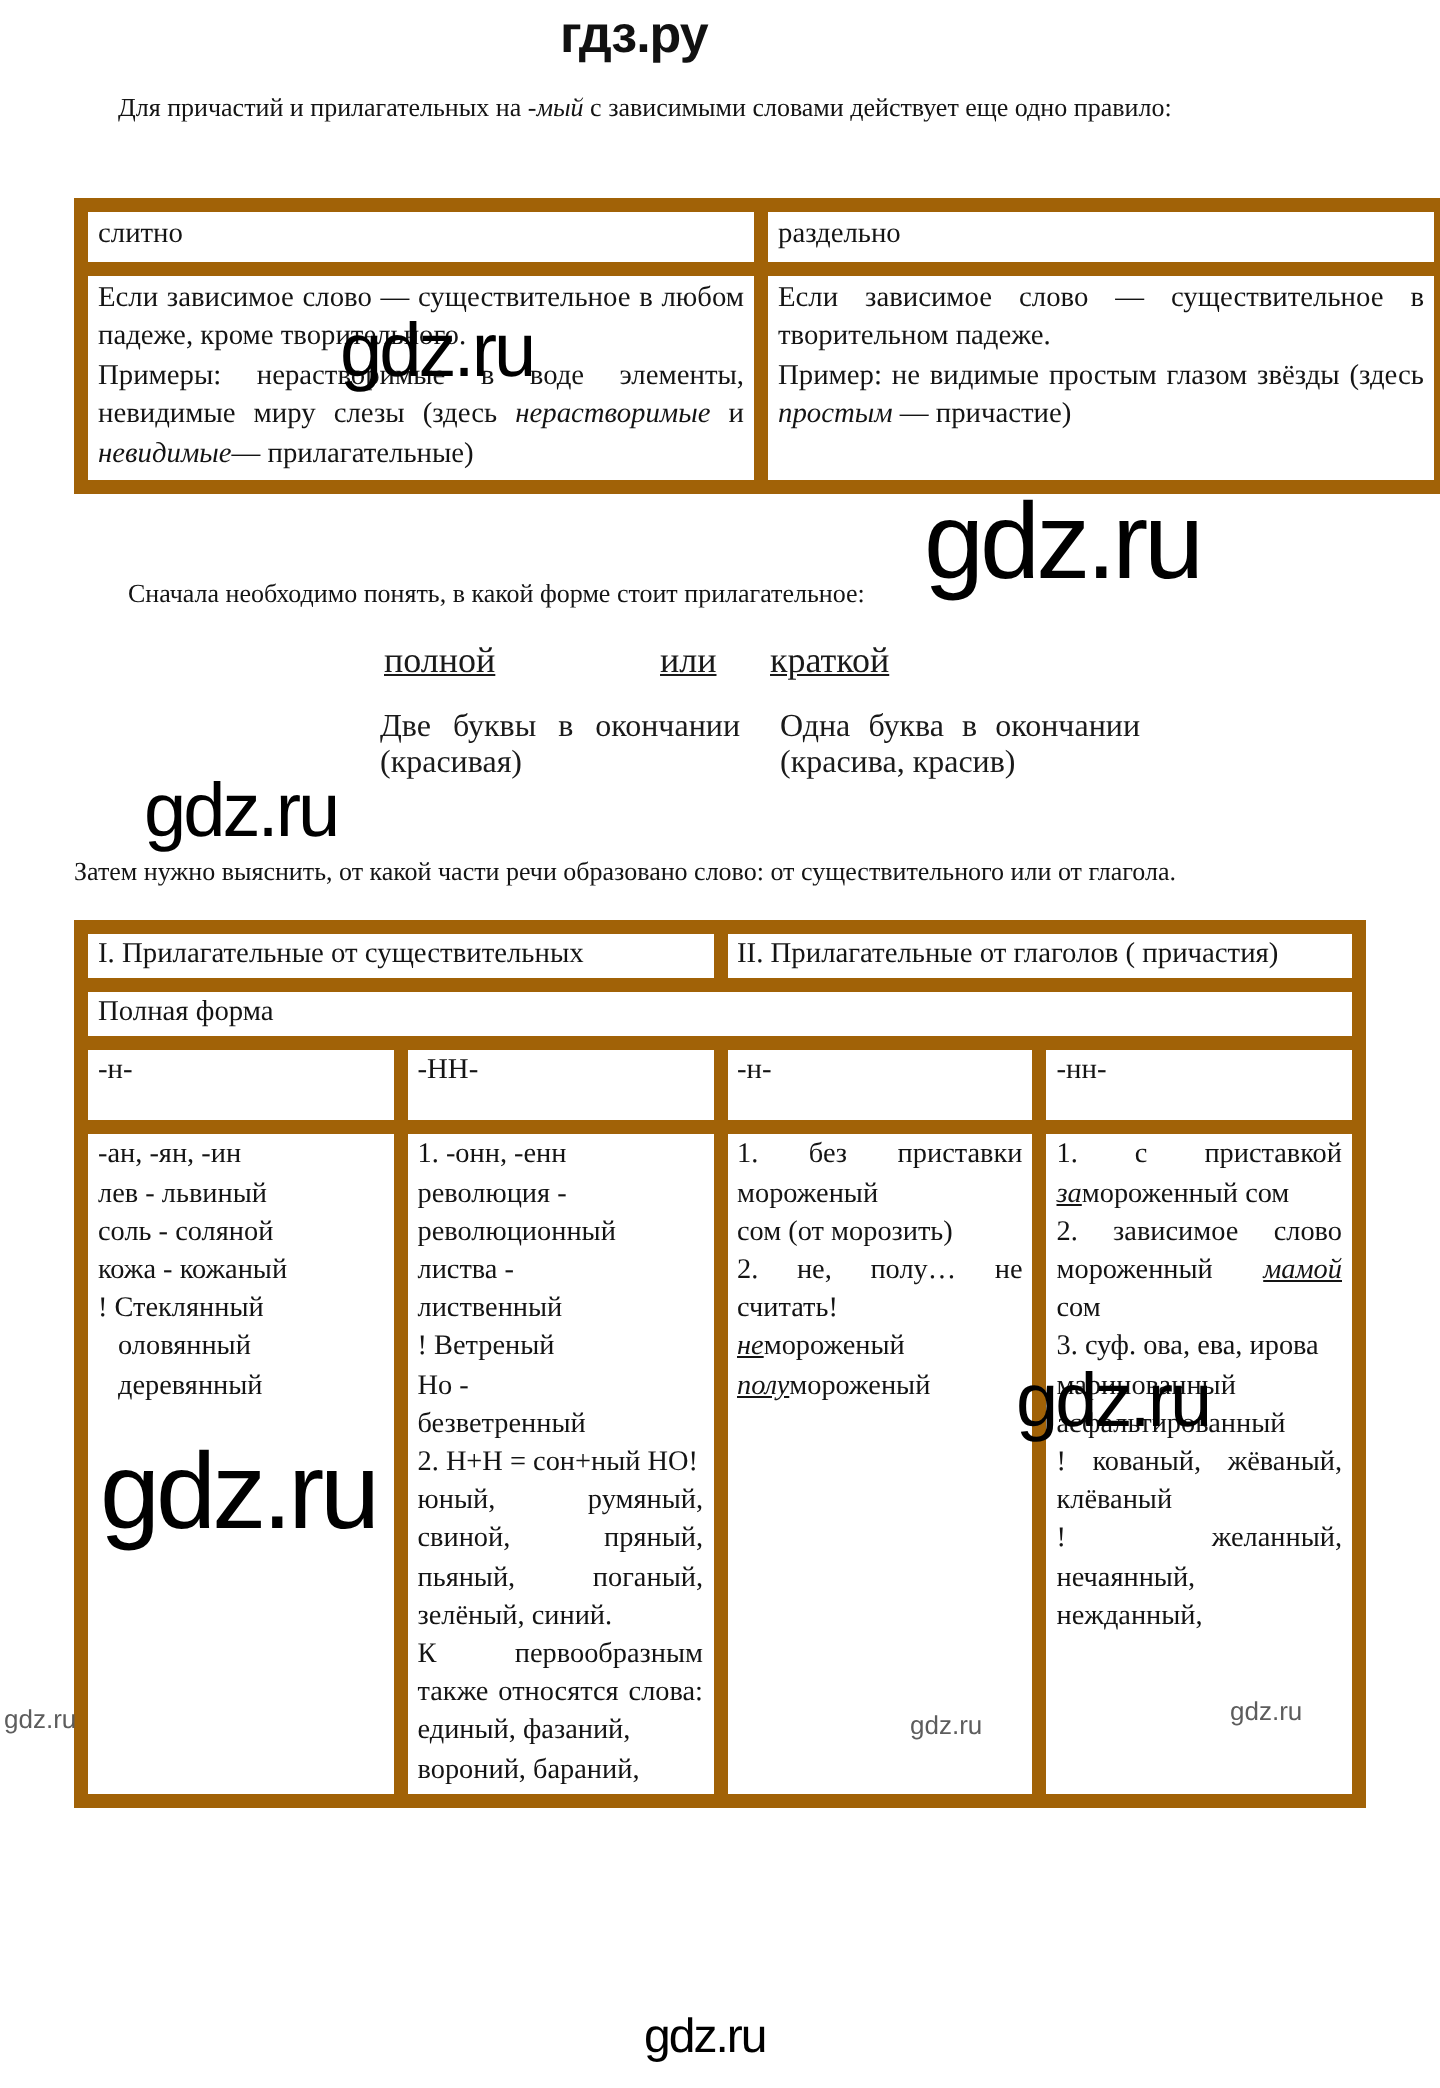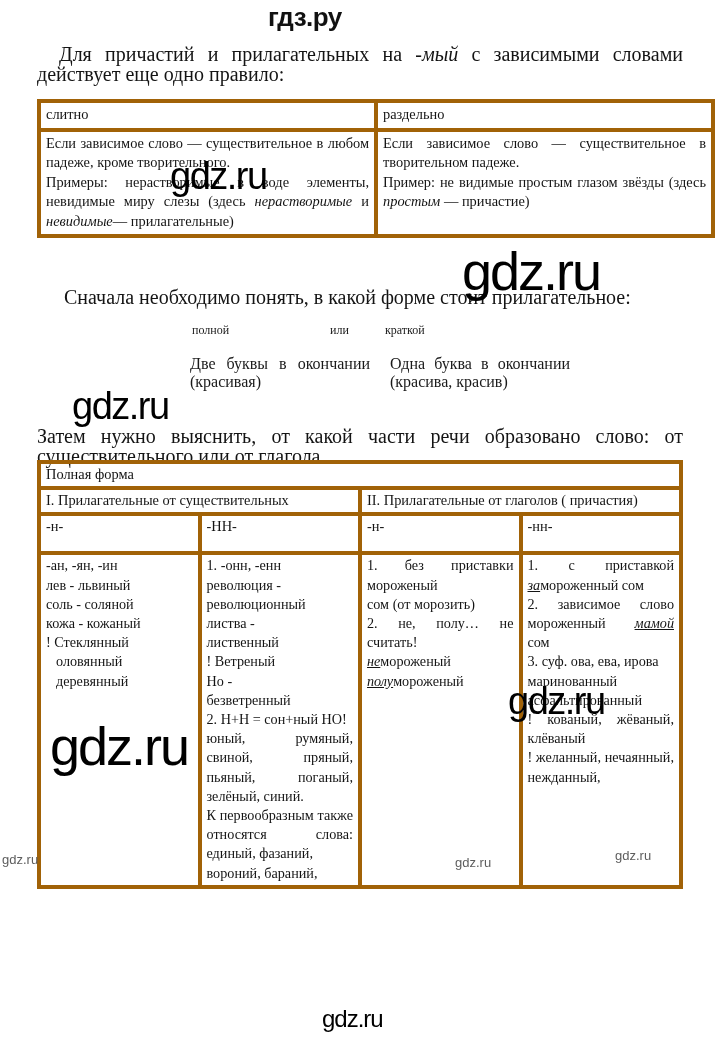--- a/index.html
+++ b/index.html
@@ -19,51 +19,51 @@
   .page {
     position: relative;
     width: 720px;
     height: 1044px;
   }
 
   
   .site-logo {
     position: absolute;
     top: 2px;
-    left: 268px;
+    left: 280px;
     font-family: "Liberation Sans", sans-serif;
     font-weight: bold;
     font-size: 26px;
     letter-spacing: -0.5px;
     color: #111111;
   }
 
   
   .para {
     position: absolute;
-    font-size: 20px;
+    font-size: 13px;
     line-height: 20px;
     text-align: justify;
     color: #141414;
   }
   .para.indent { text-indent: 22px; }
   .ital { font-style: italic; }
   .bold { font-weight: normal; }
 
   
   table.doc {
     position: absolute;
     border-collapse: collapse;
     table-layout: fixed;
     font-size: 14.4px;
     line-height: 19.5px;
     color: #141414;
   }
   table.doc td, table.doc th {
-    border: 4px solid #a16207;
+    border: 7px solid #a16207;
     vertical-align: top;
     padding: 2px 5px 3px 5px;
     font-weight: normal;
     text-align: justify;
     text-align-last: left;
   }
   td.hdr, th.hdr {
     text-align: center;
     text-align-last: center;
     padding-top: 2px;
@@ -72,22 +72,23 @@
 
   
   #table-slitno-razdelno { left: 37px; top: 99px; width: 646px; }
   #table-slitno-razdelno td { height: auto; }
   #table-slitno-razdelno .c1 { width: 323px; }
   #table-slitno-razdelno .c2 { width: 323px; }
 
   
   .mid-row {
     position: absolute;
-    font-size: 12px;
+    font-size: 18px;
     line-height: 20px;
+    text-decoration: underline;
   }
   .col-left-mid  { position: absolute; left: 190px; top: 355px; width: 180px; text-align: justify; }
   .col-right-mid { position: absolute; left: 390px; top: 355px; width: 180px; text-align: justify; }
   .lbl-polnoy  { position: absolute; left: 192px; top: 320px; }
   .lbl-ili     { position: absolute; left: 330px; top: 320px; }
   .lbl-kratkoy { position: absolute; left: 385px; top: 320px; }
 
   
   #table-polnaya-forma { left: 37px; top: 460px; width: 646px; }
   #table-polnaya-forma td { padding: 1px 5px 2px 5px; line-height: 19.2px; }
@@ -160,25 +161,25 @@
   <div class="mid-row lbl-kratkoy">краткой</div>
 
   <div class="col-left-mid">Две буквы в окончании (красивая)</div>
   <div class="col-right-mid">Одна буква в окончании (красива, красив)</div>
 
   <div class="para" style="left:37px; top:426px; width:646px;">Затем нужно выяснить, от какой части речи образовано слово: от существительного или от глагола.</div>
 
   <table class="doc" id="table-polnaya-forma">
     <tbody>
         <tr>
-      <td class="hdr" colspan="4">Полная форма</td>
-    </tr>
-    <tr>
       <td colspan="2">I.        Прилагательные        от существительных</td>
       <td colspan="2">II. Прилагательные от глаголов ( причастия)</td>
+    </tr>
+    <tr>
+      <td class="hdr" colspan="4">Полная форма</td>
     </tr>
     <tr>
       <td class="w1" style="height:32px">-н-</td>
       <td class="w2" style="height:32px">-НН-</td>
       <td class="w3" style="height:32px">-н-</td>
       <td class="w4" style="height:32px">-нн-</td>
     </tr>
     <tr>
 
       <td class="w1 cell-body">

